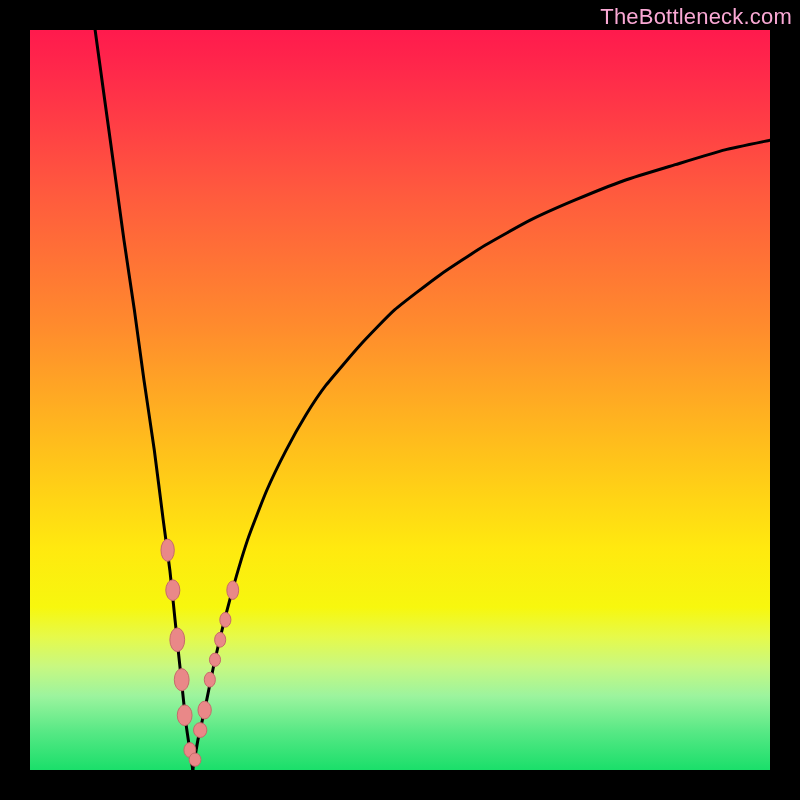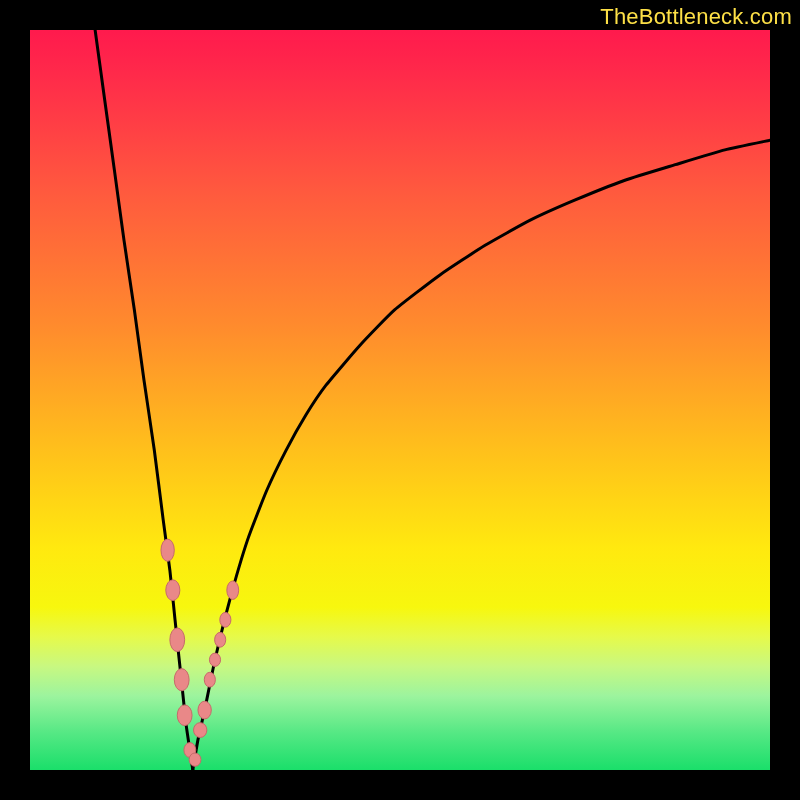--- a/index.html
+++ b/index.html
@@ -44,21 +44,21 @@
     position: absolute;
     left: 0;
     top: 0;
     width: 740px;
     height: 740px;
   }
   .watermark {
     position: absolute;
     top: 4px;
     right: 8px;
-    color: #fde047;
+    color: #f9a8d4;
     font-size: 22px;
     font-weight: 500;
     letter-spacing: 0.2px;
     user-select: none;
   }
 </style>
 </head>
 <body>
 
 <div class="frame">

